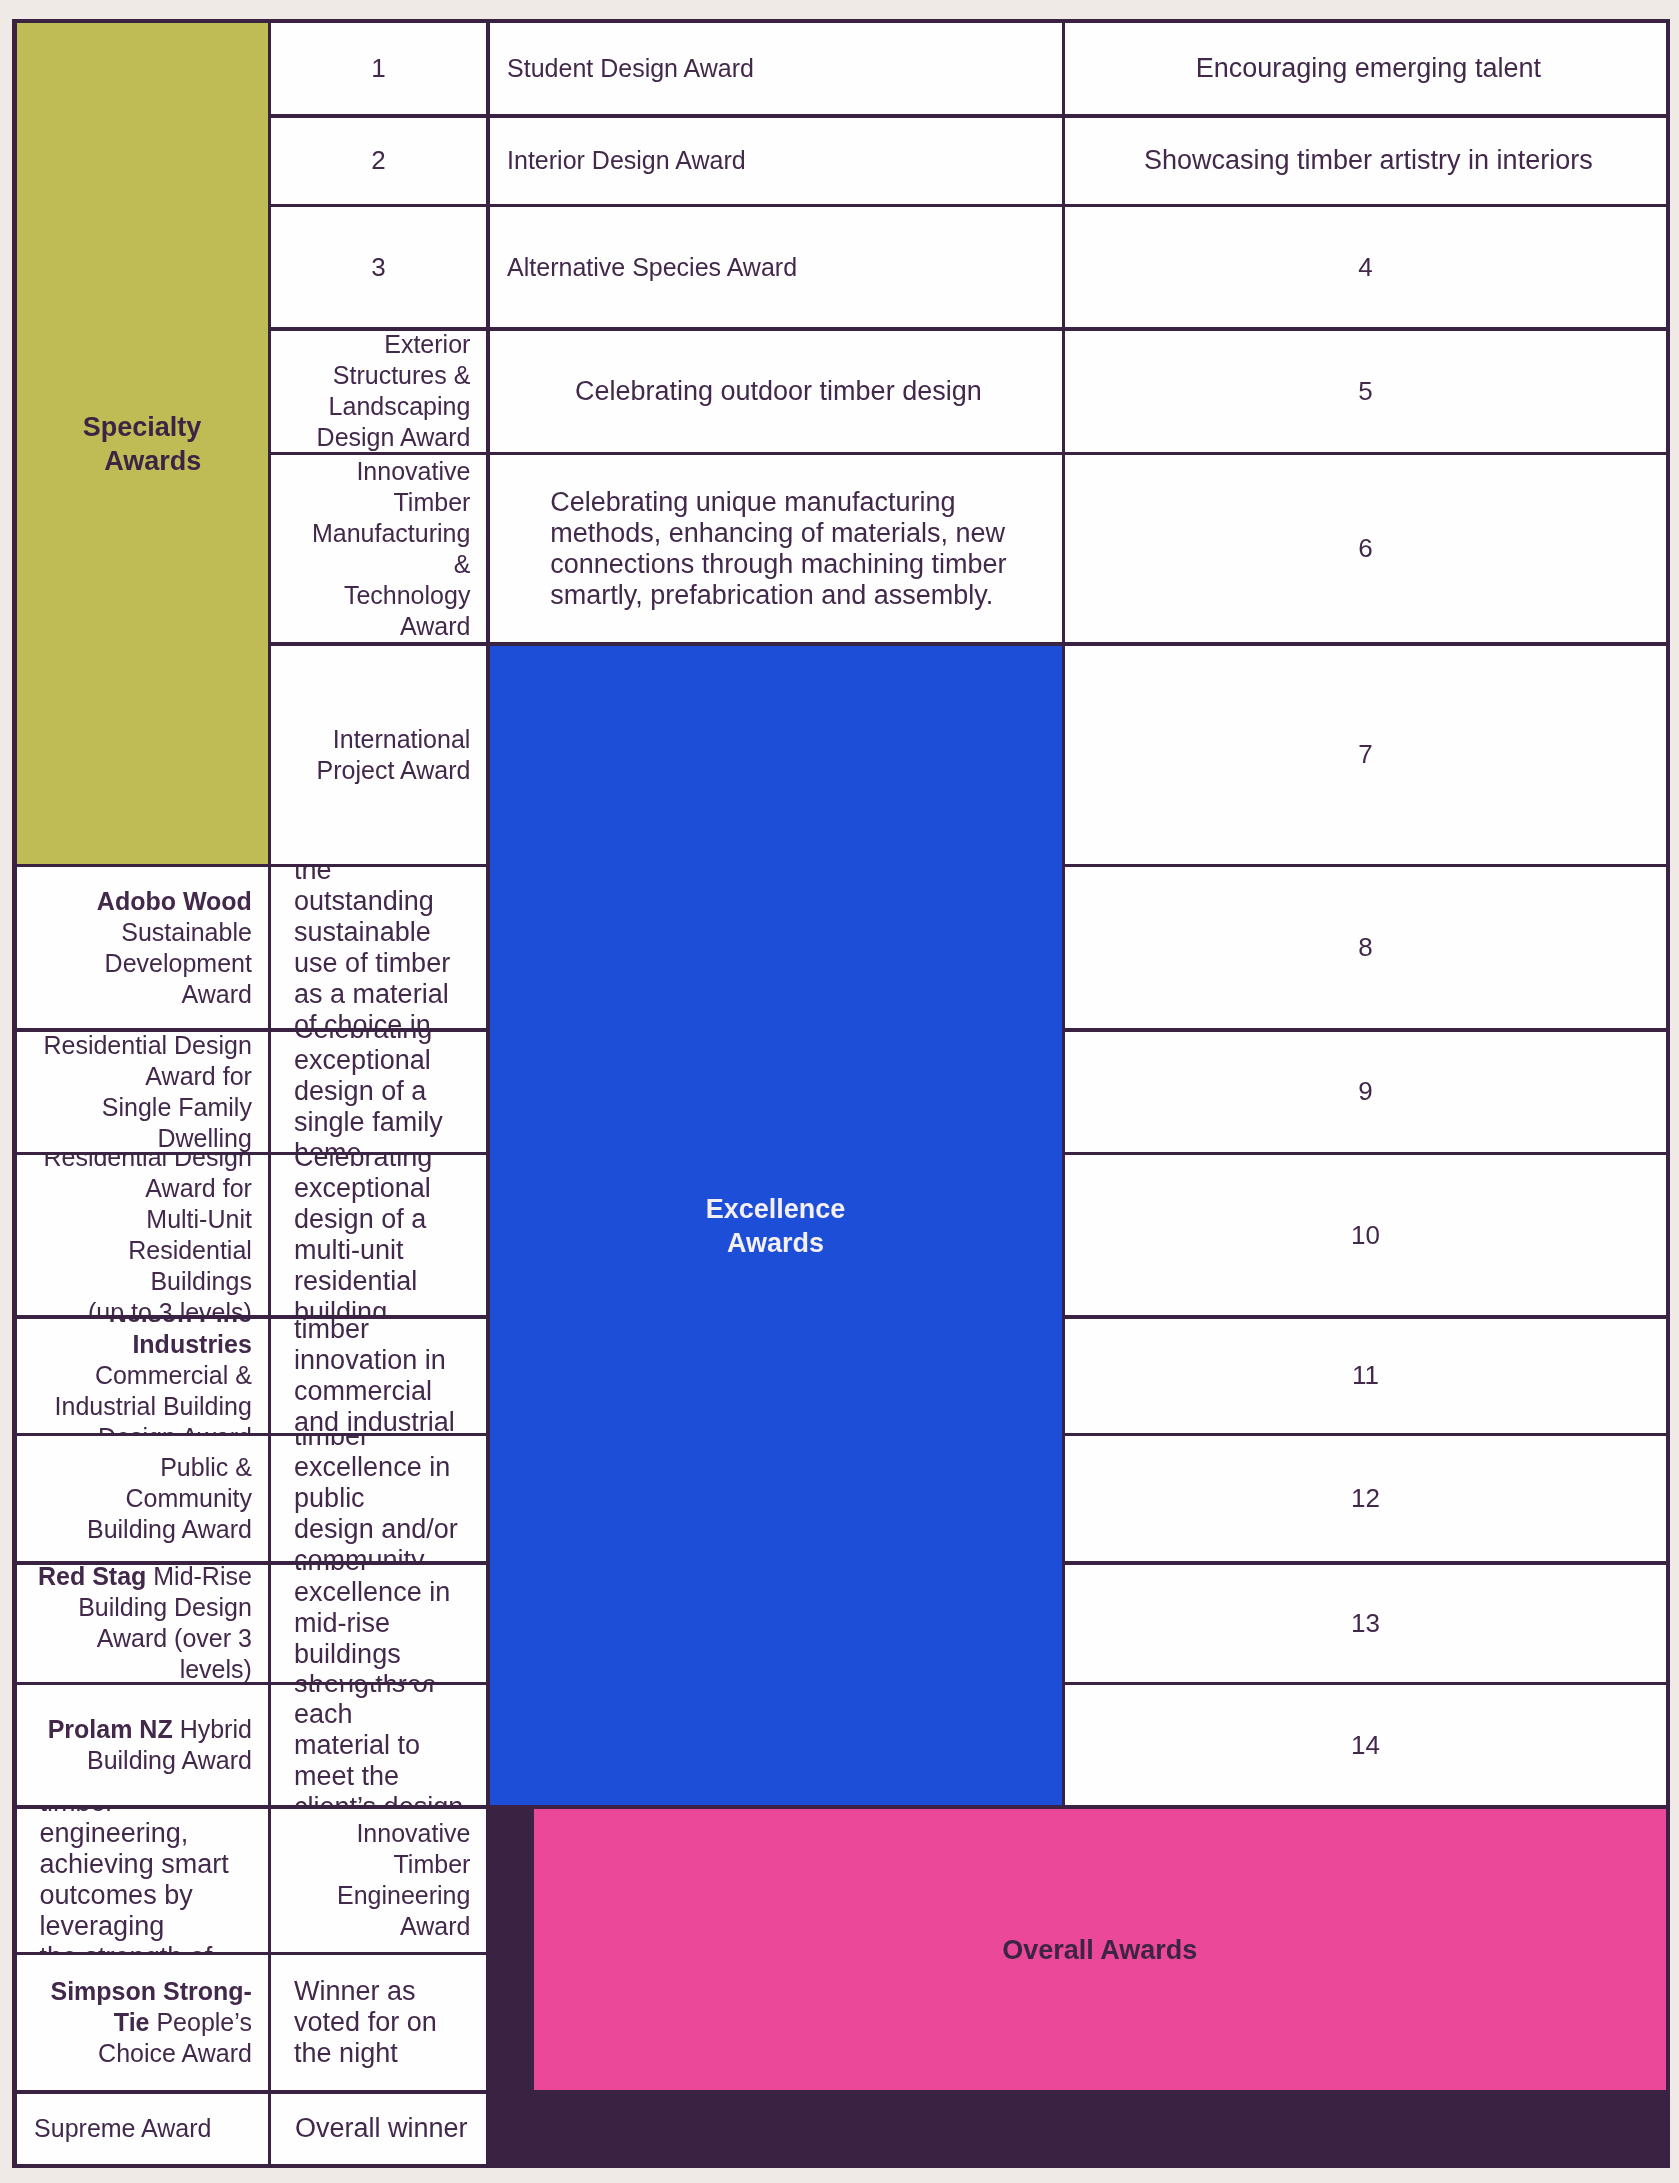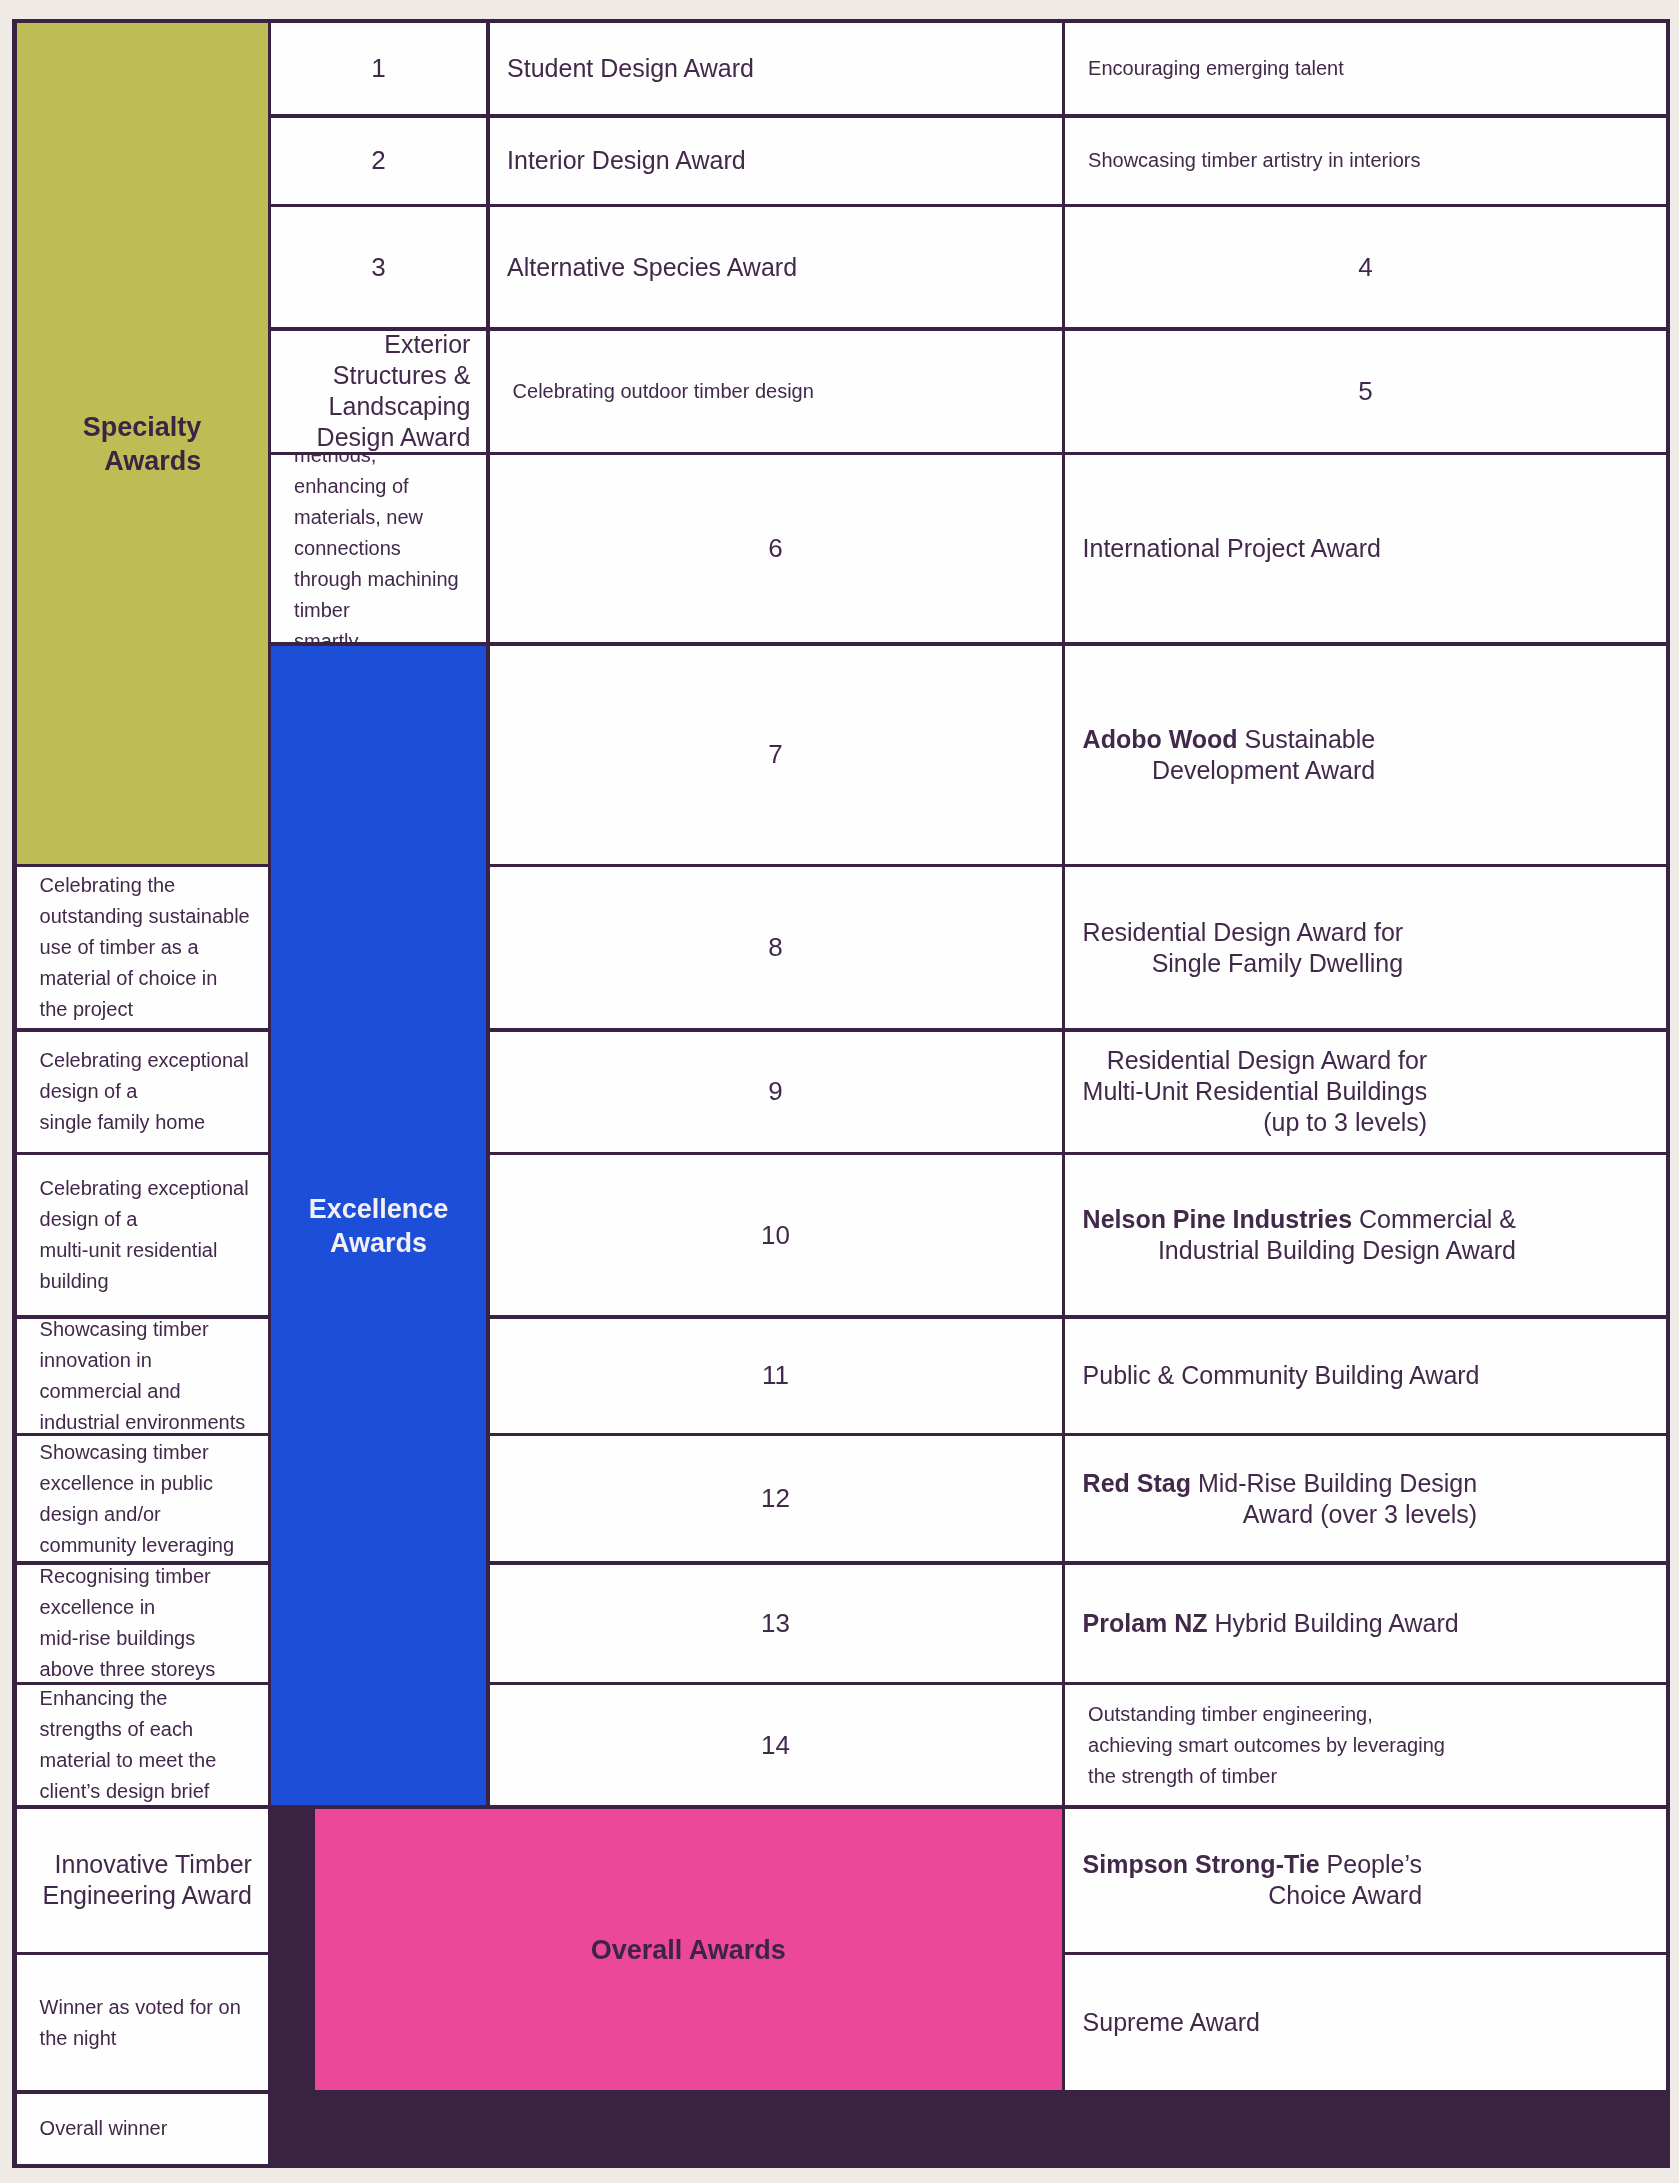--- a/index.html
+++ b/index.html
@@ -36,22 +36,23 @@
     font-size: 26px;
   }
   .name-cell {
     padding: 8.7px 15.7px 8.7px 17.5px;
     font-size: 25px;
     line-height: 31px;
     text-align: right;
   }
   .desc-cell {
     padding: 8.7px 17.5px 8.7px 23px;
-    font-size: 20px;
+    font-size: 27px;
     line-height: 31px;
+    justify-content: center;
   }
   .cat-cell {
     justify-content: center;
     text-align: center;
     font-weight: 700;
     font-size: 27px;
     line-height: 34px;
   }
   .txt {
     white-space: pre-line;
@@ -88,20 +89,24 @@
     </div>
     <div class="cell num-cell">4</div>
     <div class="cell name-cell">
       <div class="txt"><span>Exterior Structures &amp; Landscaping
 Design Award</span></div>
     </div>
     <div class="cell desc-cell">
       <div class="txt">Celebrating outdoor timber design</div>
     </div>
     <div class="cell num-cell">5</div>
+    <div class="cell name-cell">
+      <div class="txt"><span>Innovative Timber Manufacturing &amp;
+Technology Award</span></div>
+    </div>
     <div class="cell desc-cell">
       <div class="txt">Celebrating unique manufacturing
 methods, enhancing of materials, new
 connections through machining timber
 smartly, prefabrication and assembly.</div>
     </div>
     <div class="cell num-cell">6</div>
     <div class="cell name-cell">
       <div class="txt"><span>International Project Award</span></div>
     </div>

